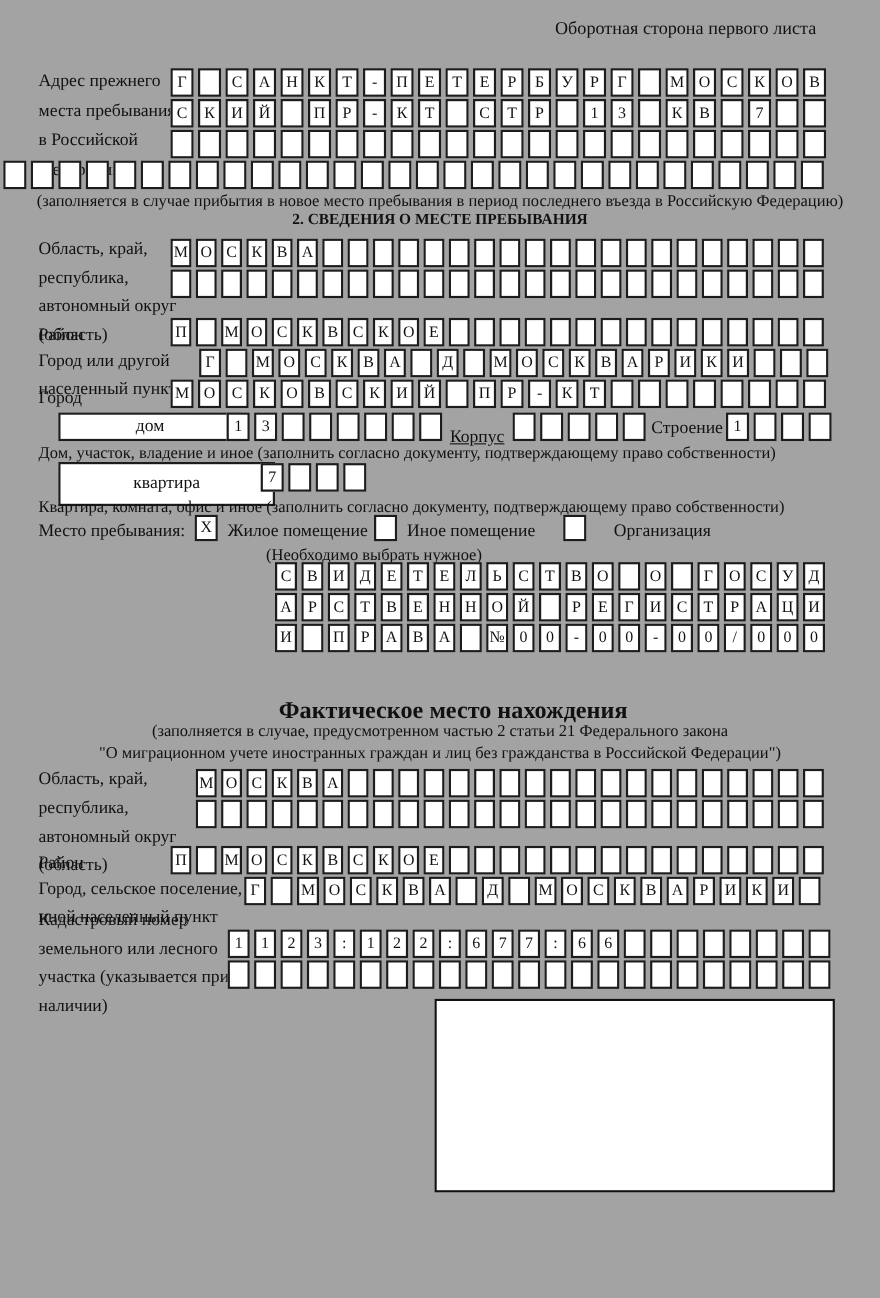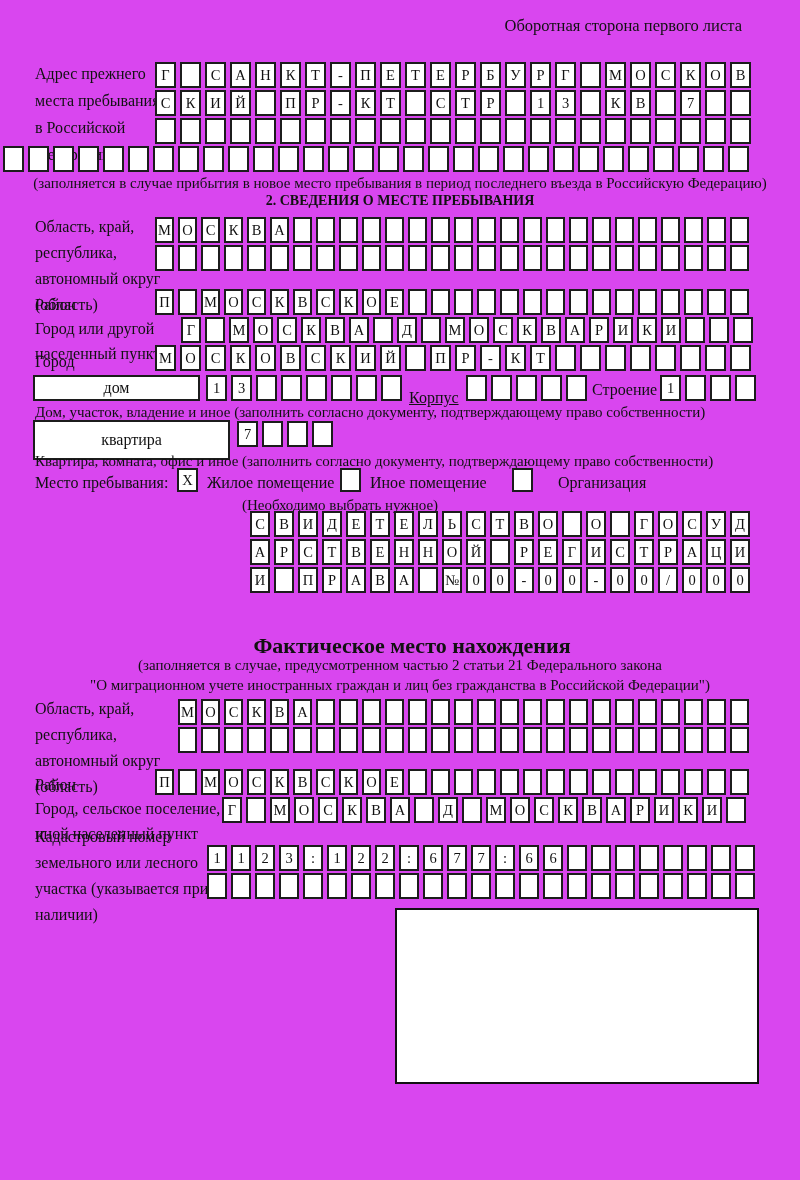--- a/index.html
+++ b/index.html
@@ -1,19 +1,19 @@
 <!DOCTYPE html>
 <html><head>
 <meta charset="utf-8">
 <style>
   html,body{margin:0;padding:0;background:#fff;}
   .page{
     position:relative;
     width:800px;height:1180px;
-    background:#d946ef;color:#111;
+    background:#a3a3a3;color:#111;
     font-family:"Liberation Serif","DejaVu Serif",serif;
     overflow:hidden;
   }
   .abs{position:absolute;}
   .lbl{font-size:16px;line-height:25px;color:#111;}
   .cap{font-size:15px;color:#111;}
   .center{text-align:center;width:800px;left:0;}
   .bold{font-weight:bold;}
   .cells{display:flex;gap:4px;}
   .cell{
@@ -21,21 +21,21 @@
     width:21px;height:26px;
     border:2px solid #1c1c1c;
     display:inline-flex;align-items:center;justify-content:center;
     font-size:14.5px;font-family:inherit;color:#111;background:#fff;
   }
   .w19 .cell{width:19px;}
   .w20 .cell{width:20px;}
   .typebox{
     box-sizing:border-box;border:2px solid #1c1c1c;
     display:flex;align-items:center;justify-content:center;
-    font-size:16px;background:#fff;
+    font-size:16px;background:#fff;margin-left:20px;
   }
   .checkbox{width:21px;height:24px;}
   
   #header-note{top:16px;right:58px;font-size:16.5px;}
   #s1-label{left:35px;top:60px;width:136px;line-height:27px;}
   #s1-r1{left:155px;top:62px;}
   #s1-r2{left:155px;top:90px;}
   #s1-r3{left:155px;top:118px;}
   #s1-r4{left:3px;top:146px;}
   #s1-caption{top:175px;}

